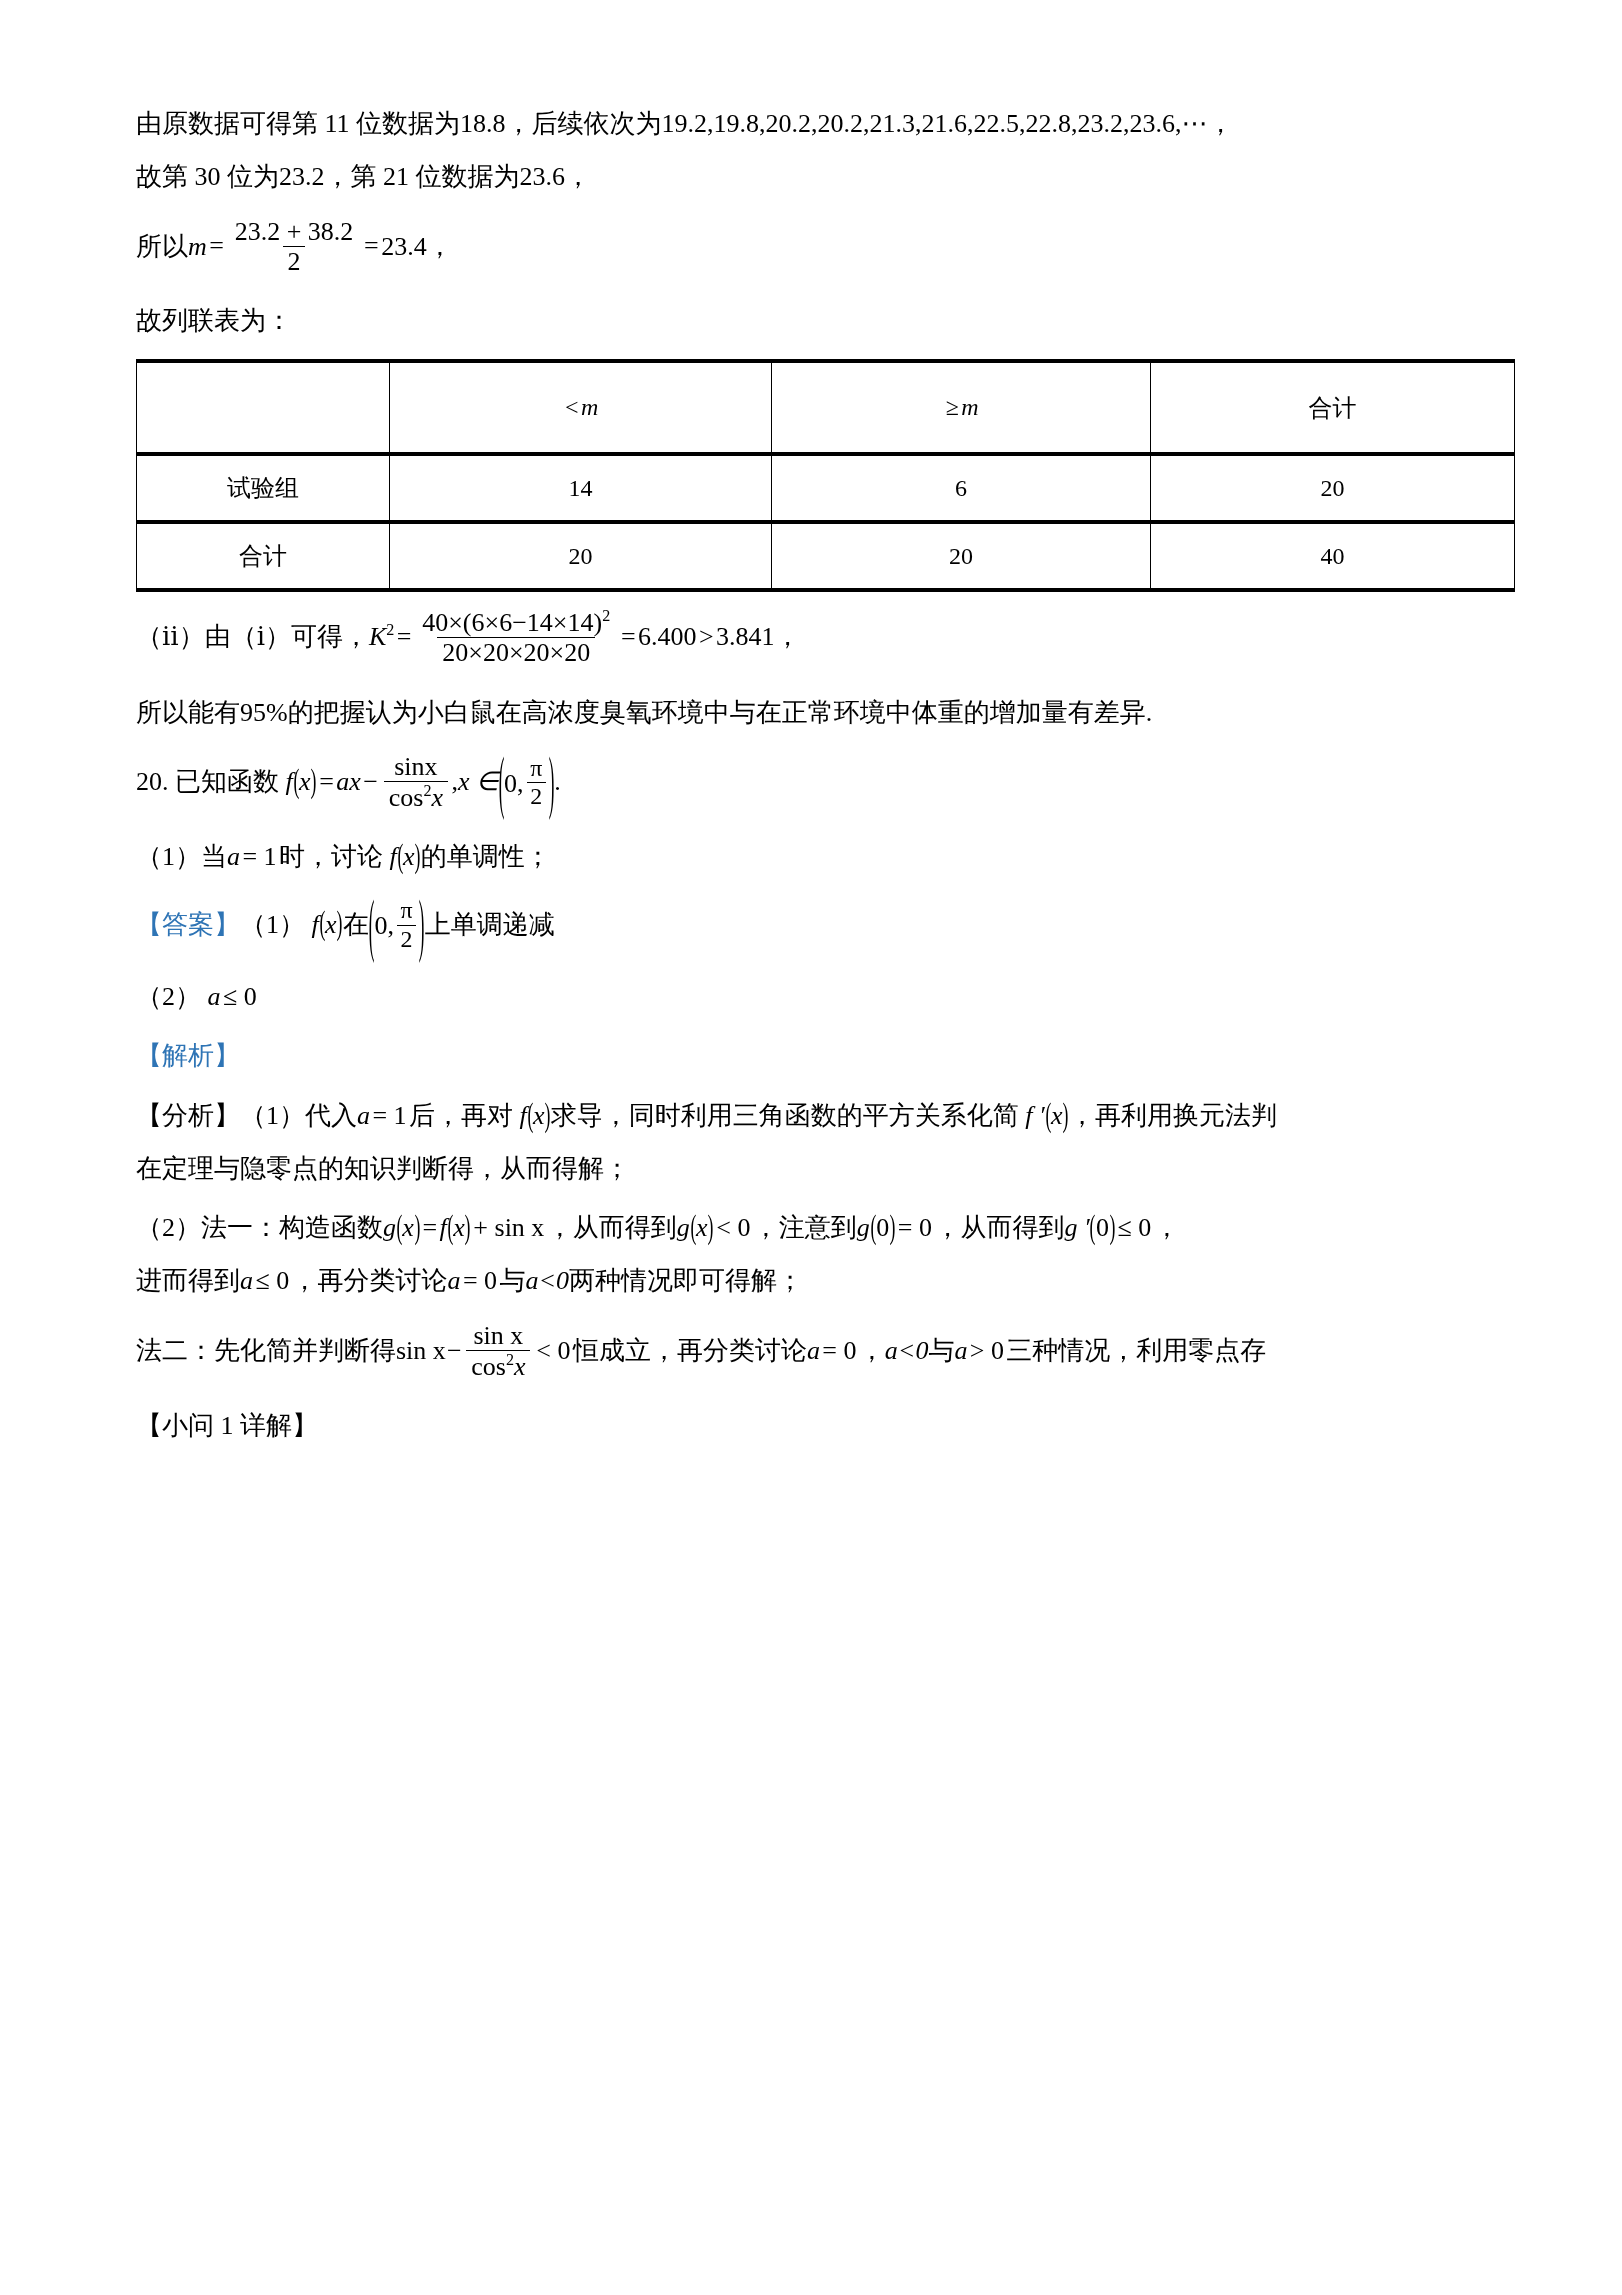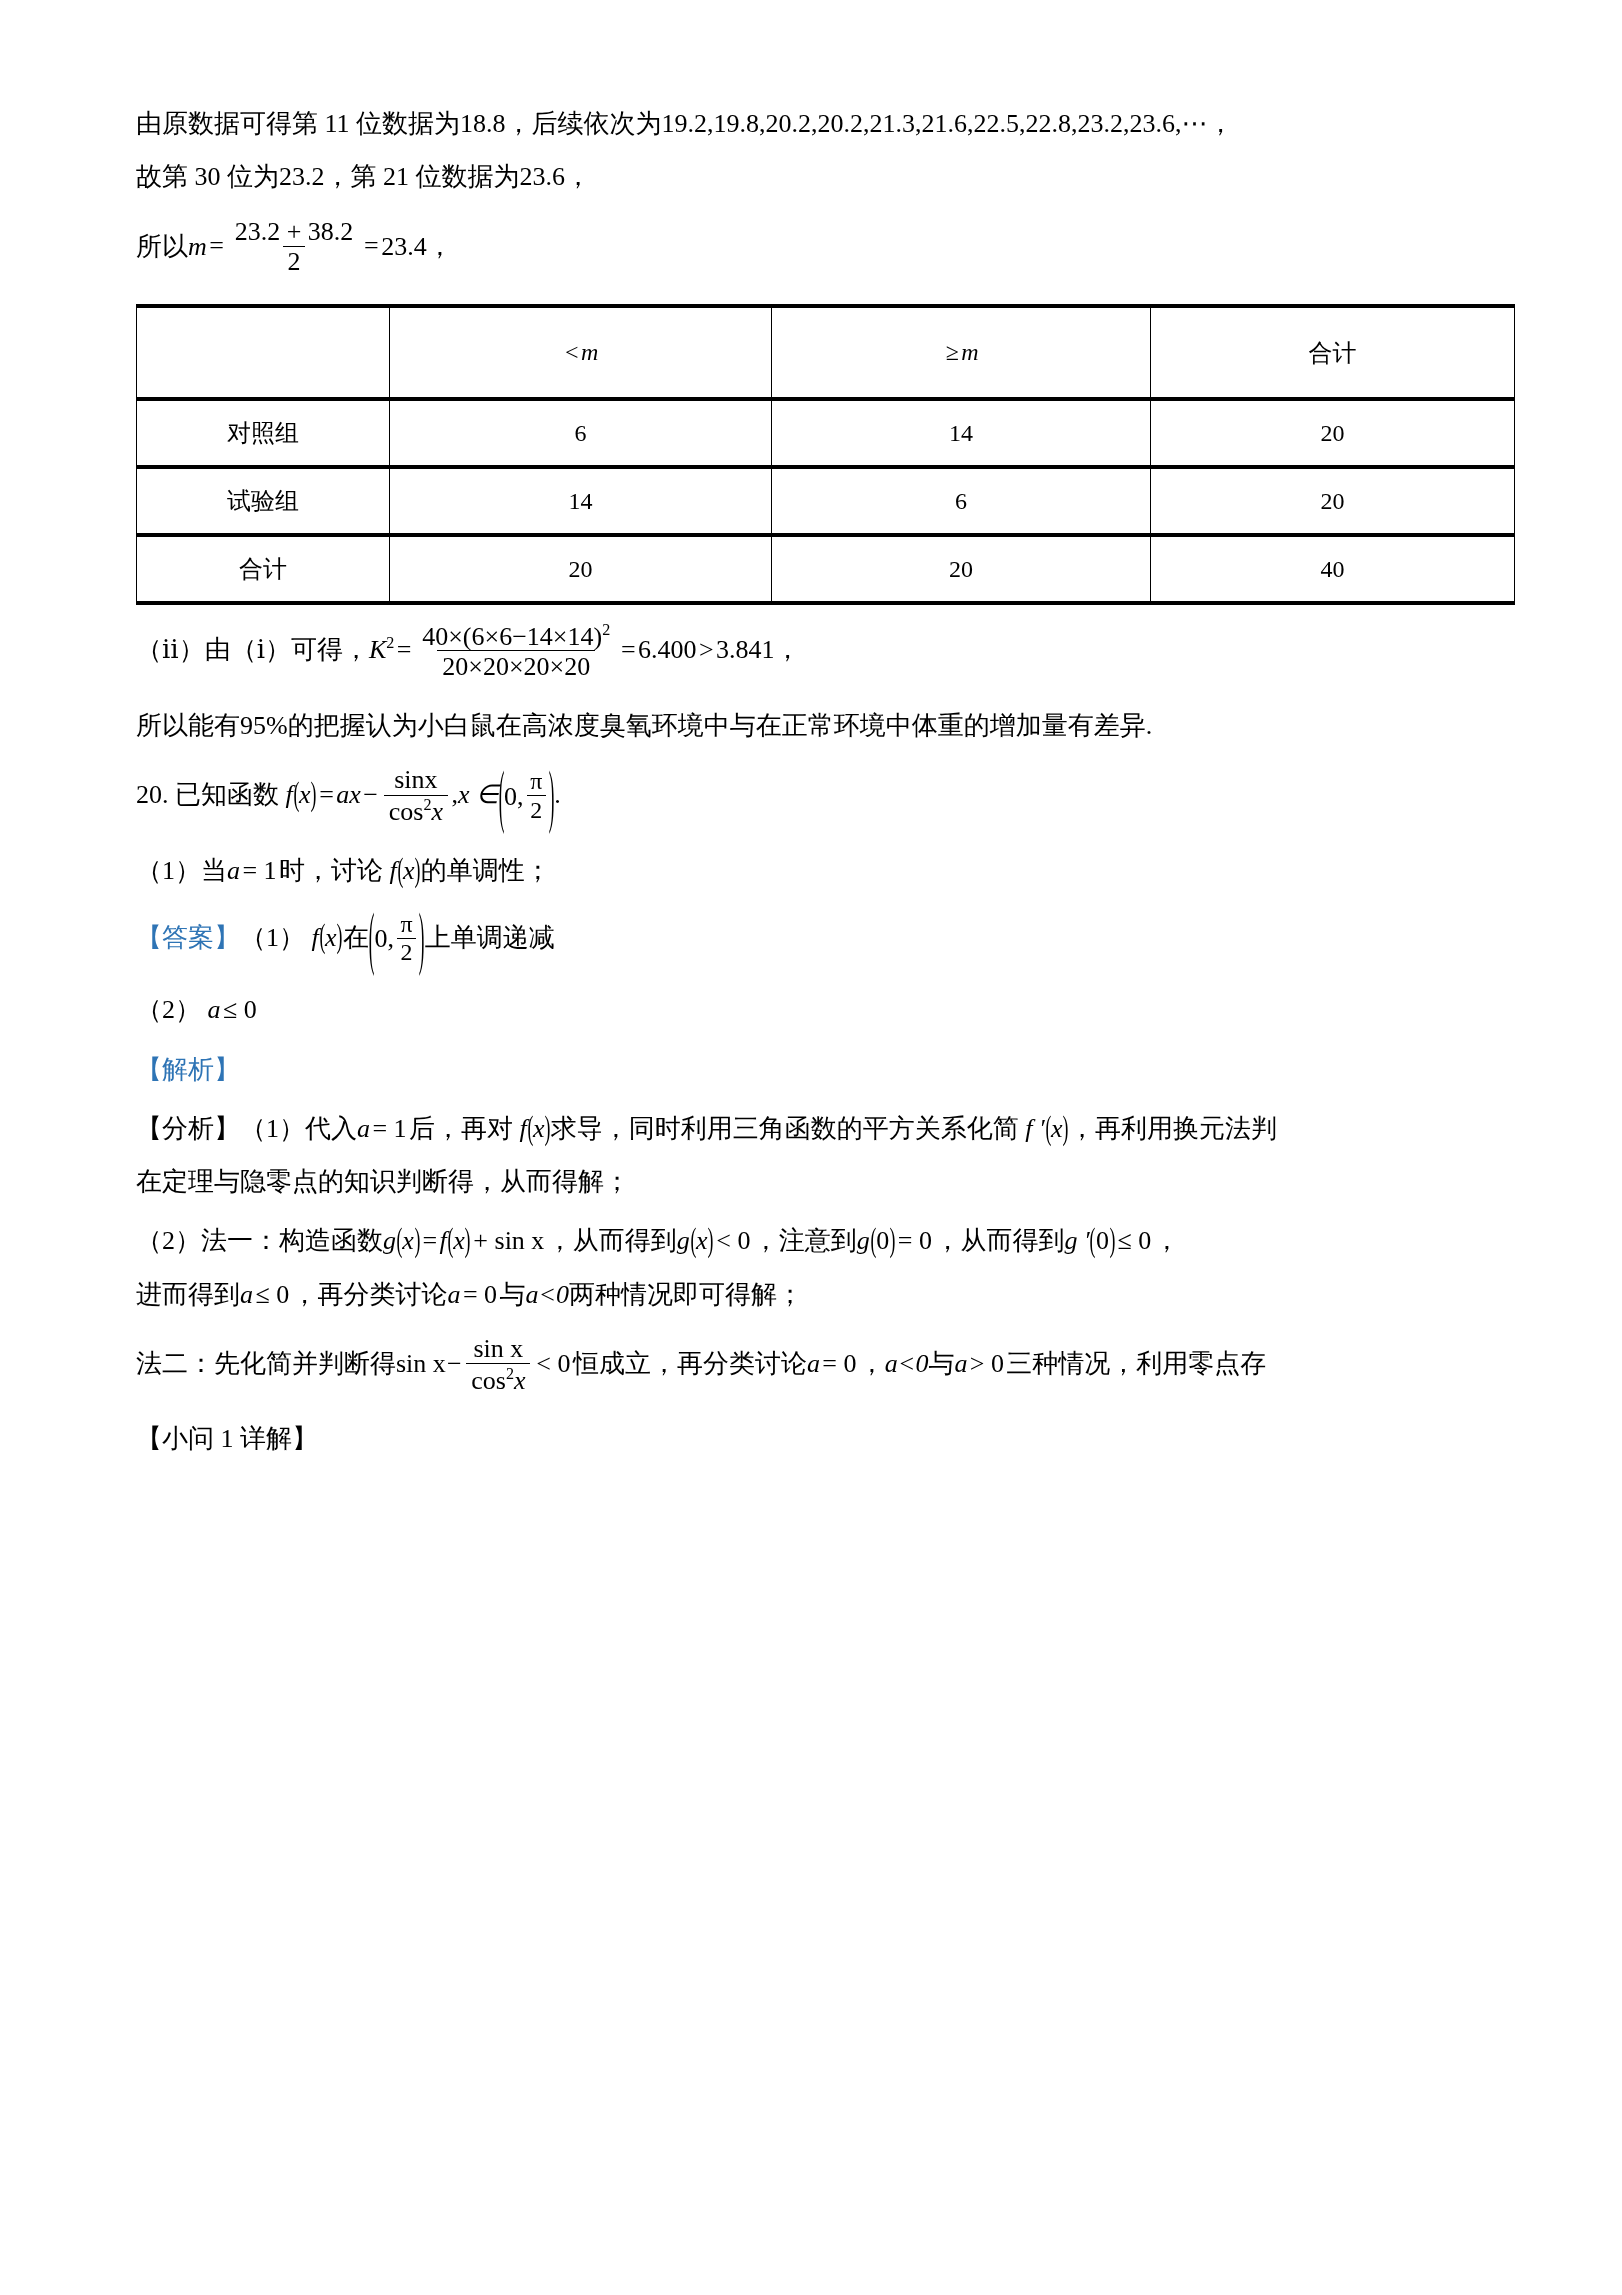--- a/index.html
+++ b/index.html
@@ -140,41 +140,38 @@
     <span>故第 30 位为</span><span class="mn">23.2</span><span>，第 21 位数据为</span><span class="mn">23.6</span><span>，</span>
   </p>
 
   <p class="para tall">
     <span>所以</span><span class="mi">m</span><span class="mo">=</span><span class="frac">
         <span class="num mn">23.2 + 38.2</span>
         <span class="den mn">2</span>
       </span><span class="mo">=</span><span class="mn">23.4</span><span>，</span>
   </p>
 
+  <p class="para gap-sm">
+    <span>故列联表为：</span>
+  </p>
 
   <div class="table-wrap">
     <table class="contingency">
       <colgroup>
           <col class="c0">
           <col class="c1">
           <col class="c2">
           <col class="c3">
         </colgroup>
       <tbody>
         <tr class="hdr">
           <td></td>
           <td><span class="mo">&lt;</span><span class="mi">m</span></td>
           <td><span class="mo">≥</span><span class="mi">m</span></td>
           <td>合计</td>
-        </tr>
-        <tr class="r1">
-          <td>对照组</td>
-          <td>6</td>
-          <td>14</td>
-          <td>20</td>
         </tr>
         <tr class="r2">
           <td>试验组</td>
           <td>14</td>
           <td>6</td>
           <td>20</td>
         </tr>
         <tr class="r3">
           <td>合计</td>
           <td>20</td>

